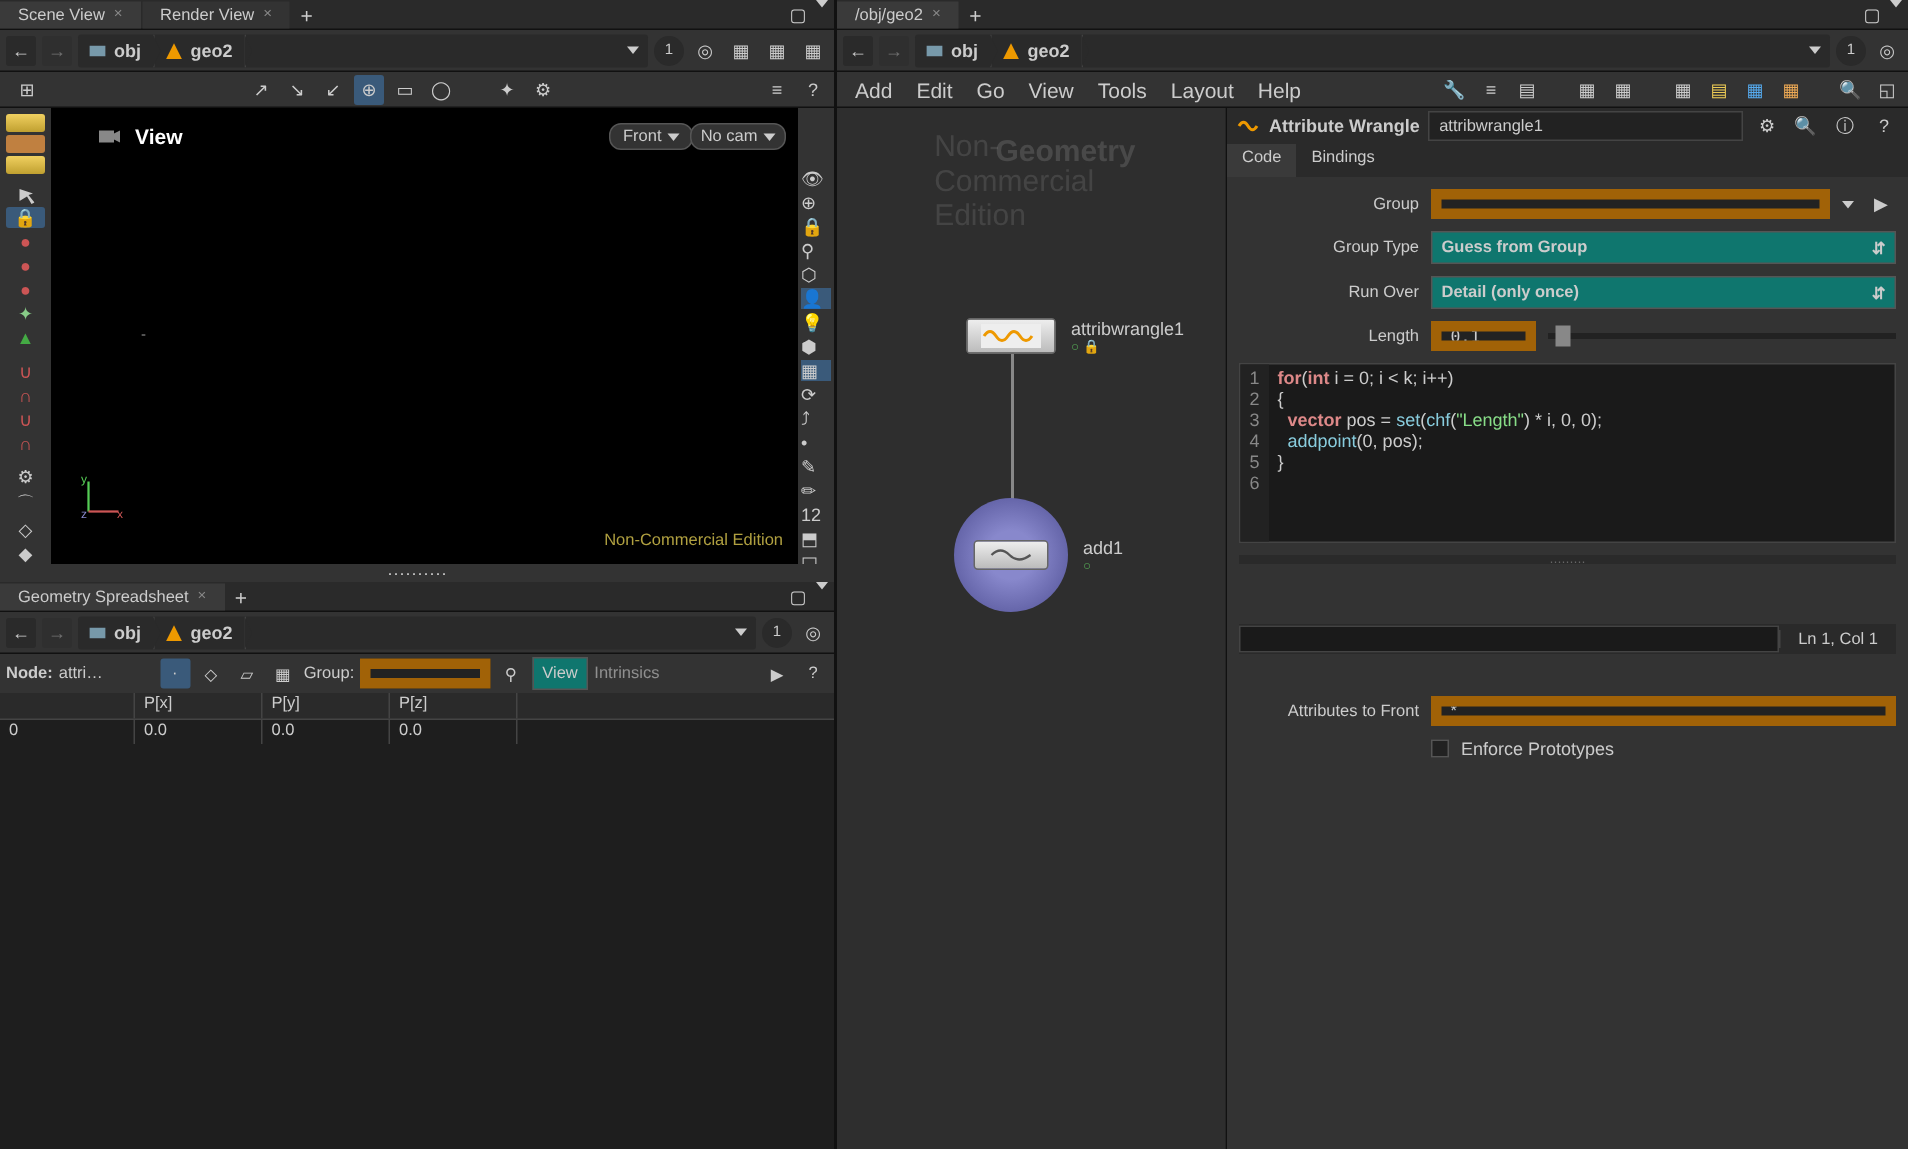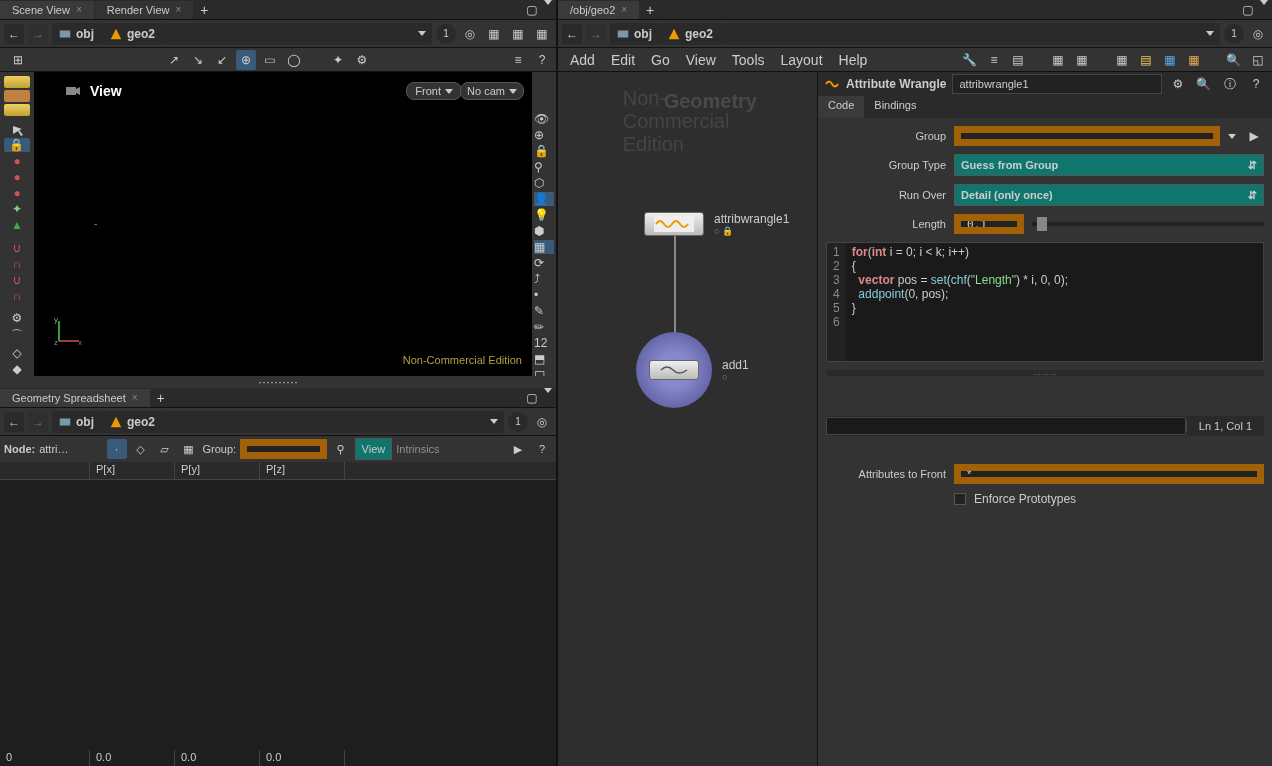--- a/index.html
+++ b/index.html
@@ -32,21 +32,21 @@
 .tool-div { height: 8px; }
 .viewport { flex: 1; background: #000; position: relative; }
 .right-toolbar { width: 24px; background: #333; display: flex; flex-direction: column; gap: 2px; padding-top: 40px; }
 .rtool { width: 20px; height: 20px; margin: 0 auto; cursor: pointer; }
 .view-label { position: absolute; top: 10px; left: 30px; color: #fff; font-weight: bold; font-size: 14px; display: flex; align-items: center; gap: 8px; }
 .view-drop { position: absolute; top: 10px; right: 70px; background: #333; border: 1px solid #555; padding: 2px 8px; border-radius: 8px; font-size: 11px; display: flex; align-items: center; gap: 4px; }
 .view-drop2 { position: absolute; top: 10px; right: 8px; background: #333; border: 1px solid #555; padding: 2px 6px; border-radius: 8px; font-size: 11px; display: flex; align-items: center; gap: 4px; }
 .axis { position: absolute; bottom: 30px; left: 20px; }
 .footer-text { position: absolute; bottom: 10px; right: 10px; color: #b0a040; font-size: 11px; }
 .split-h { height: 12px; background: #333; display: flex; align-items: center; justify-content: center; }
-.spreadsheet-area { flex: 1; background: #1e1e1e; display: flex; flex-direction: column; justify-content: space-between; }
+.spreadsheet-area { flex: 1; background: #1e1e1e; display: flex; flex-direction: column; }
 .sheet-toolbar { height: 26px; background: #333; display: flex; align-items: center; gap: 4px; padding: 0 4px; font-size: 11px; }
 .sheet-header { display: flex; background: #2a2a2a; border-bottom: 1px solid #444; height: 18px; font-size: 11px; }
 .sheet-cell { padding: 1px 6px; border-right: 1px solid #444; }
 .sheet-row { display: flex; height: 16px; font-size: 11px; }
 .col-num { width: 90px; }
 .col-p { width: 85px; }
 .network-area { flex: 1; background: #2e2e2e; position: relative; overflow: hidden; }
 .watermark { position: absolute; top: 15px; left: 50%; transform: translateX(-50%); font-size: 20px; color: #666; opacity: 0.4; }
 .watermark2 { position: absolute; top: 18px; right: 60px; font-size: 20px; color: #888; opacity: 0.3; font-weight: bold; }
 .node { position: absolute; display: flex; align-items: center; gap: 10px; }

